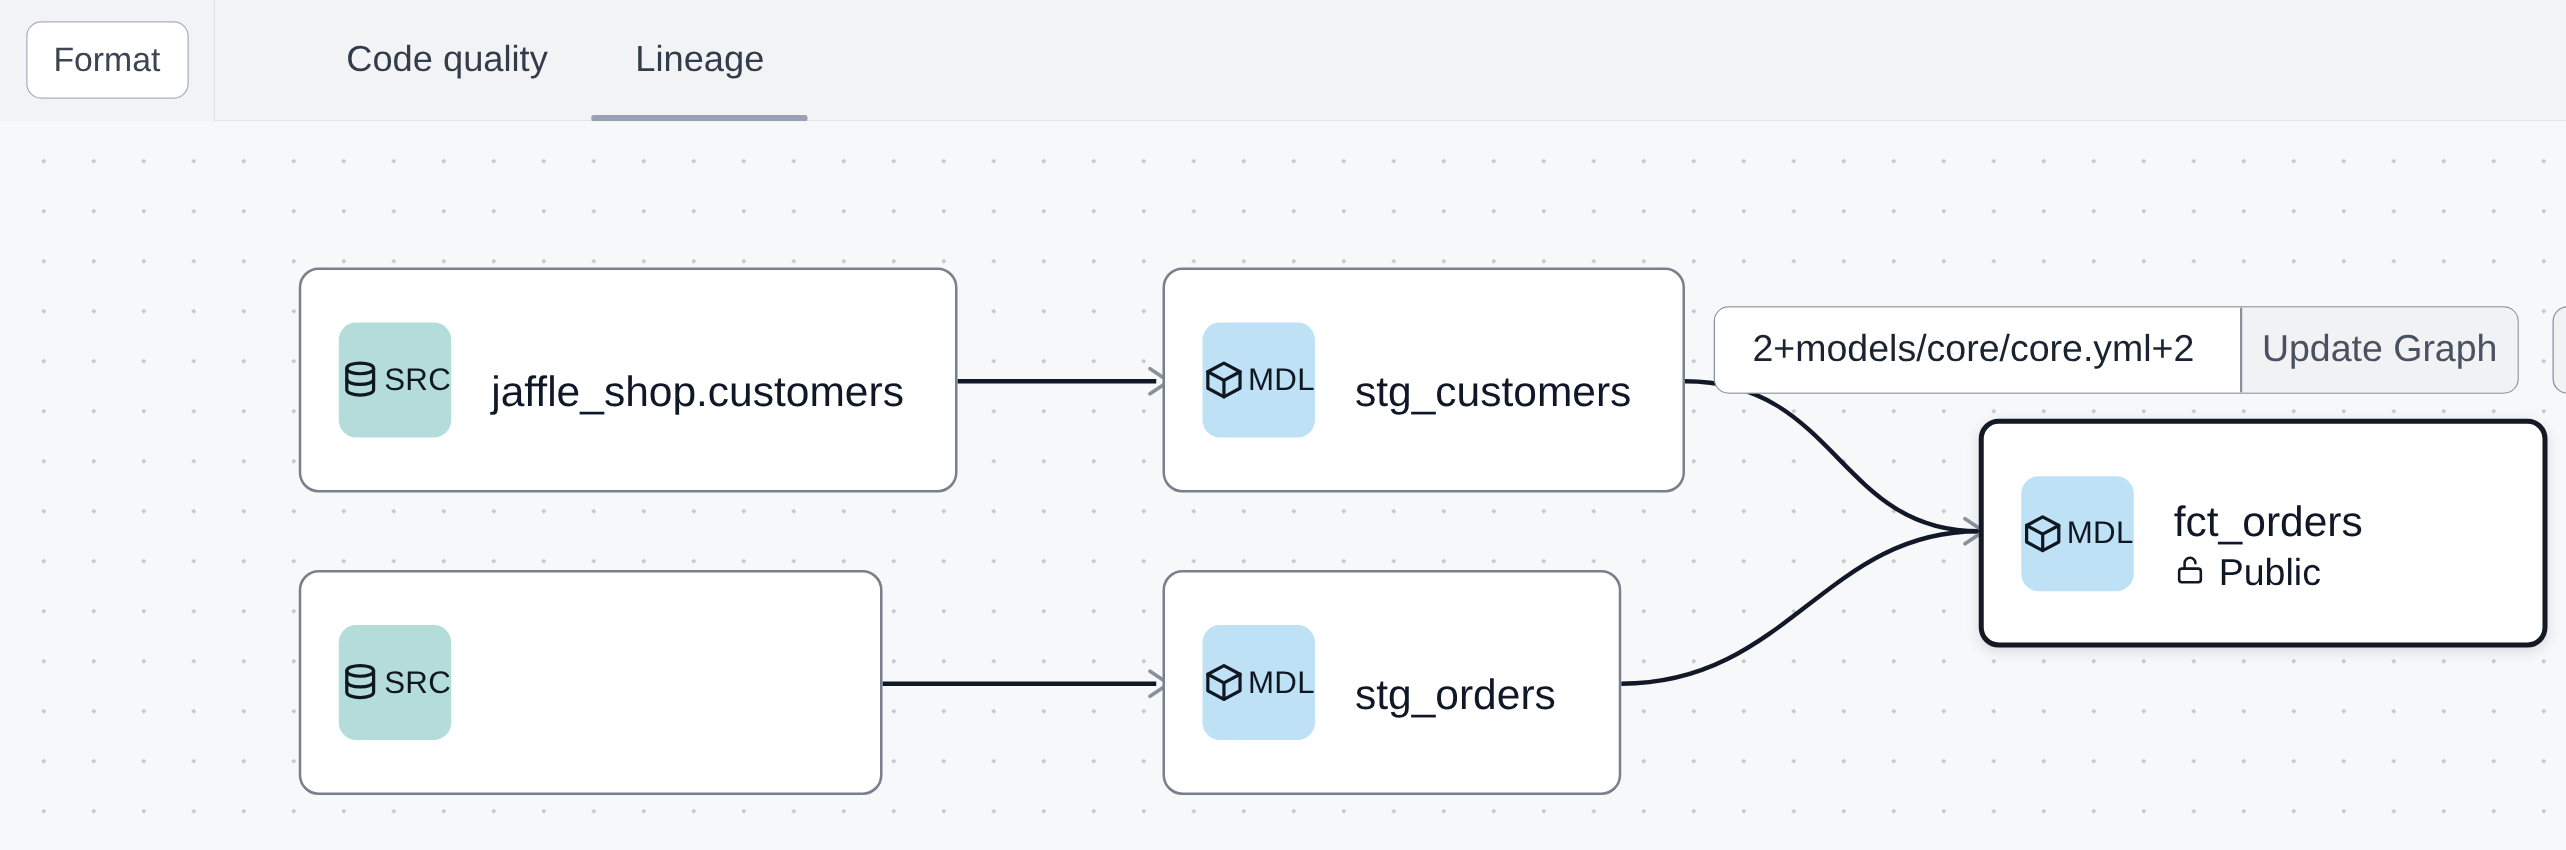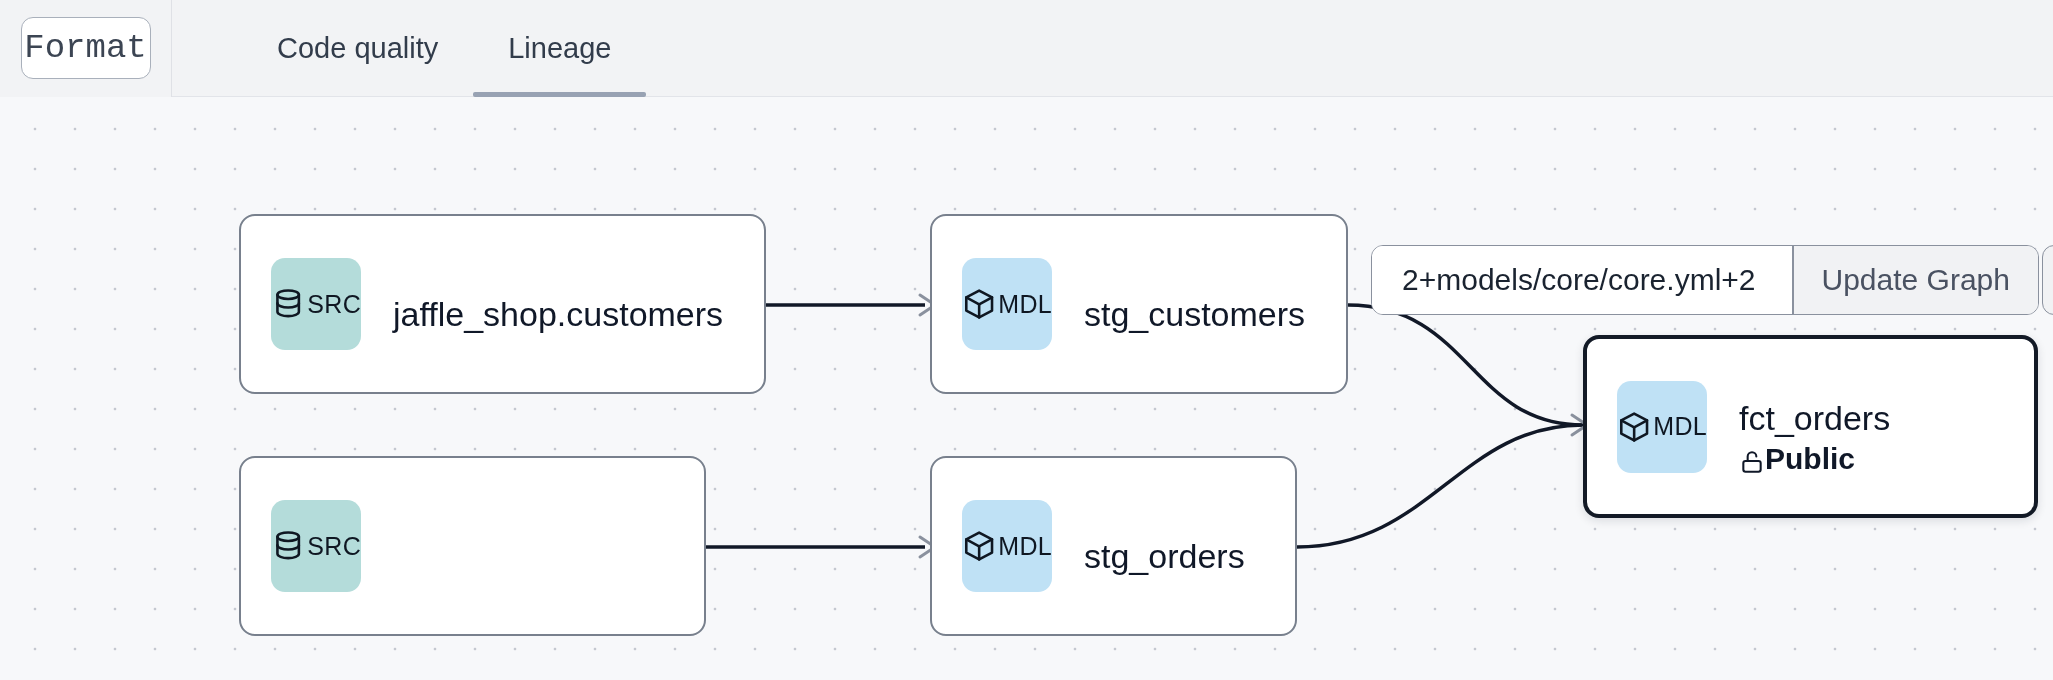--- a/index.html
+++ b/index.html
@@ -31,26 +31,25 @@
     border-right: 1px solid #dfe1e6;
     background: #f2f3f5;
   }
   .format-button {
     width: 130px;
     height: 62px;
     background: #ffffff;
     border: 1px solid #a9b0bb;
     border-radius: 12px;
     color: #3c4553;
-    font-size: 34px;
+    font-size: 27px;
     display: flex;
     align-items: center;
     justify-content: center;
     cursor: pointer;
-    font-family: Liberation Mono, monospace;
   }
   .tabs {
     display: flex;
     align-items: stretch;
     height: 97px;
     padding-left: 70px;
     gap: 0px;
   }
   .tab {
     position: relative;
@@ -132,25 +131,25 @@
   .node-text { display: flex; flex-direction: column; gap: 4px; min-width: 0; }
   .node-title {
     font-size: 34px;
     color: #101828;
     white-space: nowrap;
     line-height: 1.15;
     margin-top: 22px;
   }
   .node-sub {
     display: flex;
-    align-items: flex-end;
+    align-items: flex-start;
+    gap: 10px;
     font-size: 30px;
     color: #101828;
     white-space: nowrap;
-    font-weight: bold;
   }
   .node-sub svg { display: block; flex: none; }
 
   
   .selector {
     position: absolute;
     left: 1359px;
     top: 148px;
     height: 70px;
     display: flex;
@@ -176,21 +175,21 @@
   }
   .selector-divider {
     width: 1.5px;
     background: #8a919e;
     flex: none;
   }
   .update-graph-button {
     display: flex;
     align-items: center;
     justify-content: center;
-    padding: 0 28px;
+    padding: 0 16px;
     font-size: 30px;
     color: #4a5262;
     background: #f1f2f4;
     cursor: pointer;
     white-space: nowrap;
   }
 
   
   .edge-control {
     position: absolute;

